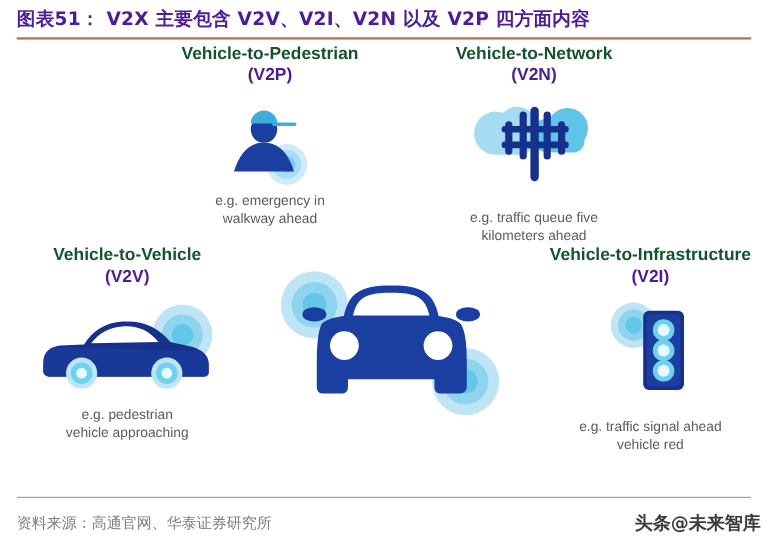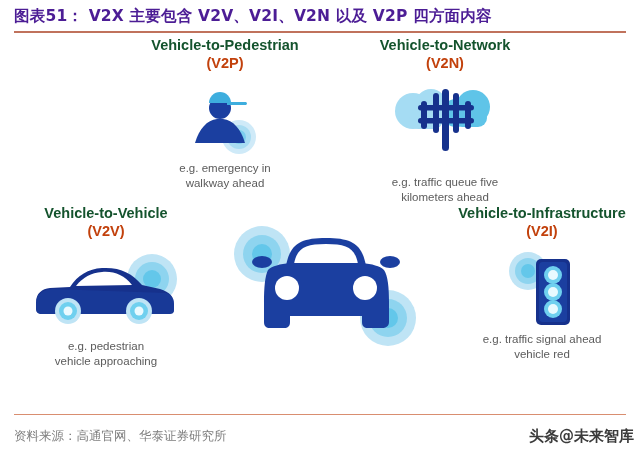--- a/index.html
+++ b/index.html
@@ -70,21 +70,21 @@
   .quad-title {
     font-size: 14.5px;
     font-weight: bold;
     color: #14532d;
     line-height: 18px;
     white-space: nowrap;
   }
   .quad-abbr {
     font-size: 14.5px;
     font-weight: bold;
-    color: #c2410c;
+    color: #4c1d95;
     line-height: 19px;
   }
   .quad-caption {
     font-size: 11.5px;
     color: #5b5b5b;
     line-height: 14.5px;
   }
   .icon-slot {
     position: relative;
     margin: 0 auto;
@@ -97,21 +97,21 @@
   #quad-v2i { left: 444px; top: 204px; width: 196px; }
 
   #quad-v2p .icon-slot { width: 96px; height: 76px; margin-top: 6px; }
   #quad-v2n .icon-slot { width: 120px; height: 78px; margin-top: 4px; }
   #quad-v2v .icon-slot { width: 160px; height: 84px; margin-top: 6px; }
   #quad-v2i .icon-slot { width: 96px; height: 82px; margin-top: 6px; }
 
   #quad-v2p .quad-caption { margin-top: 6px; }
   #quad-v2n .quad-caption { margin-top: 20px; }
   #quad-v2v .quad-caption { margin-top: 8px; }
-  #quad-v2i .quad-caption { margin-top: 3px; }
+  #quad-v2i .quad-caption { margin-top: 20px; }
 
   
   #center-car {
     position: absolute;
     left: 228px;
     top: 218px;
     width: 196px;
     height: 126px;
   }
 

